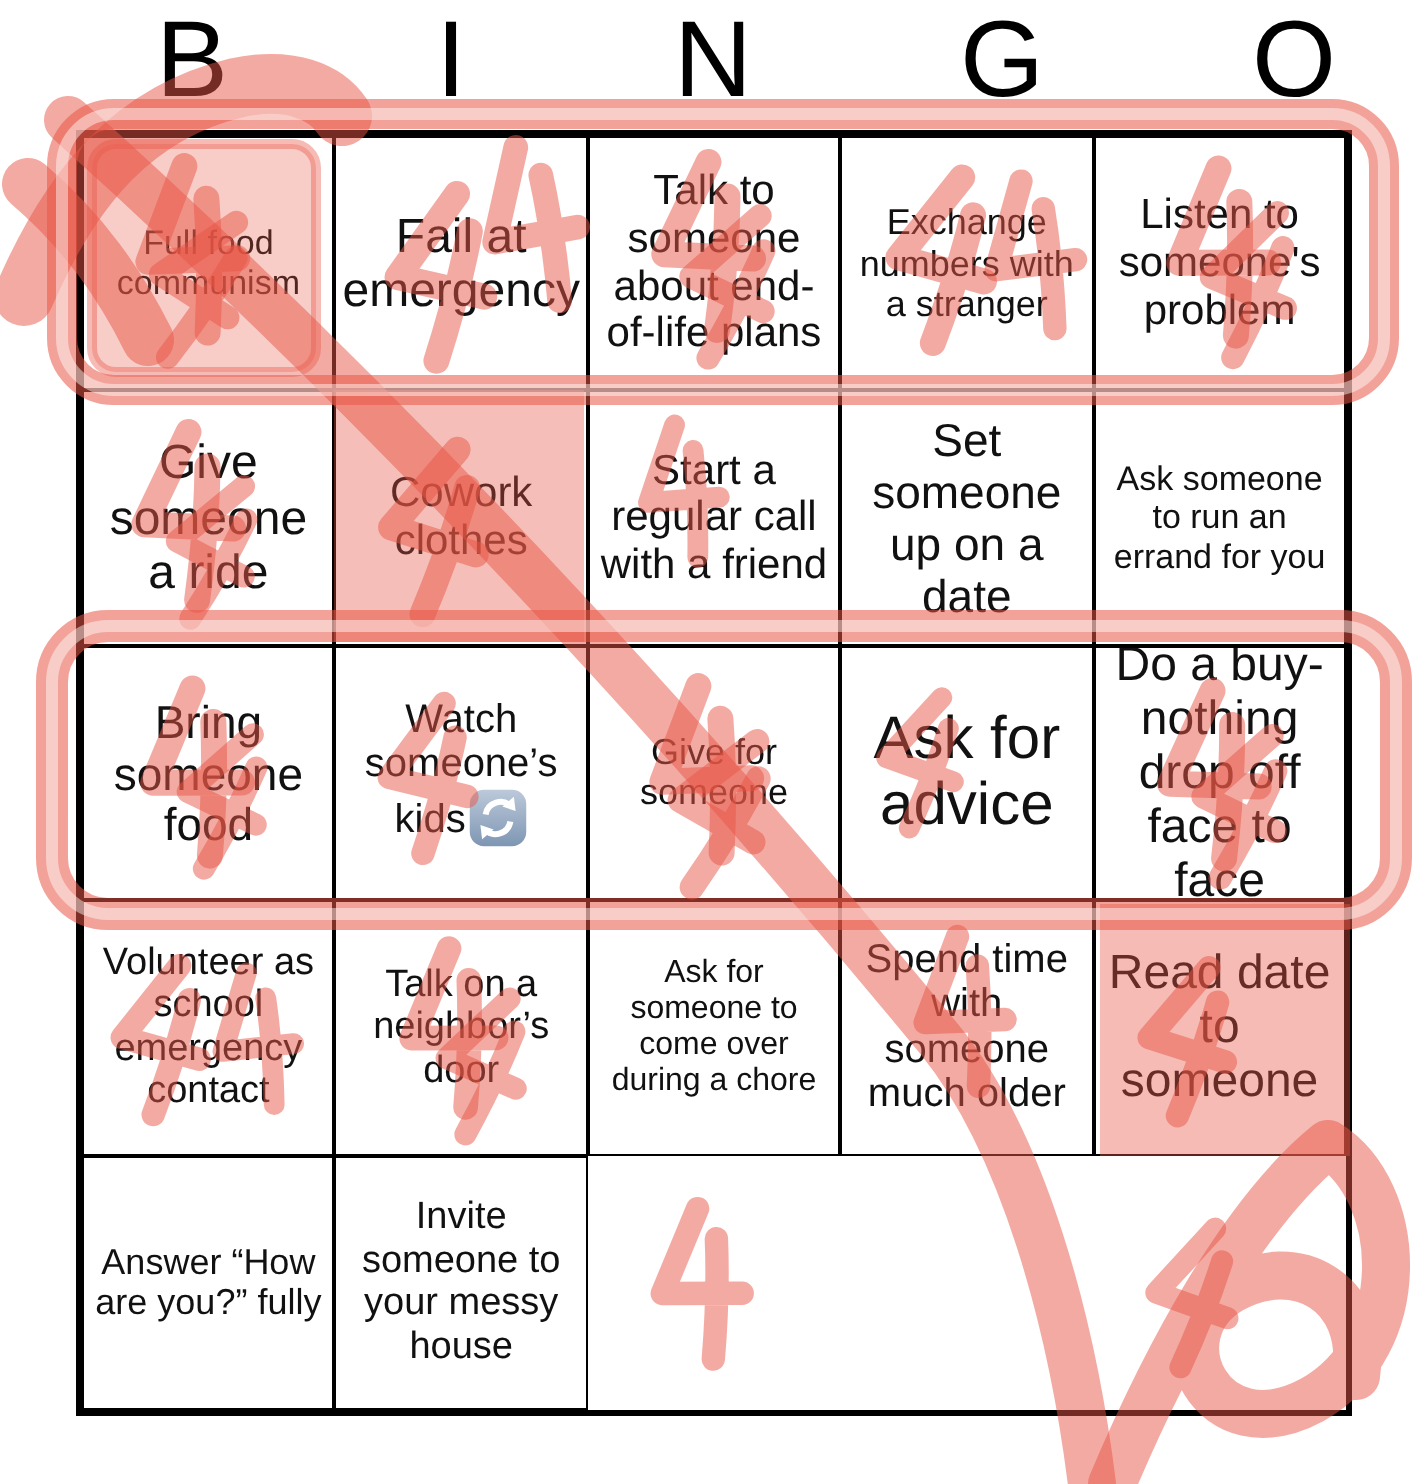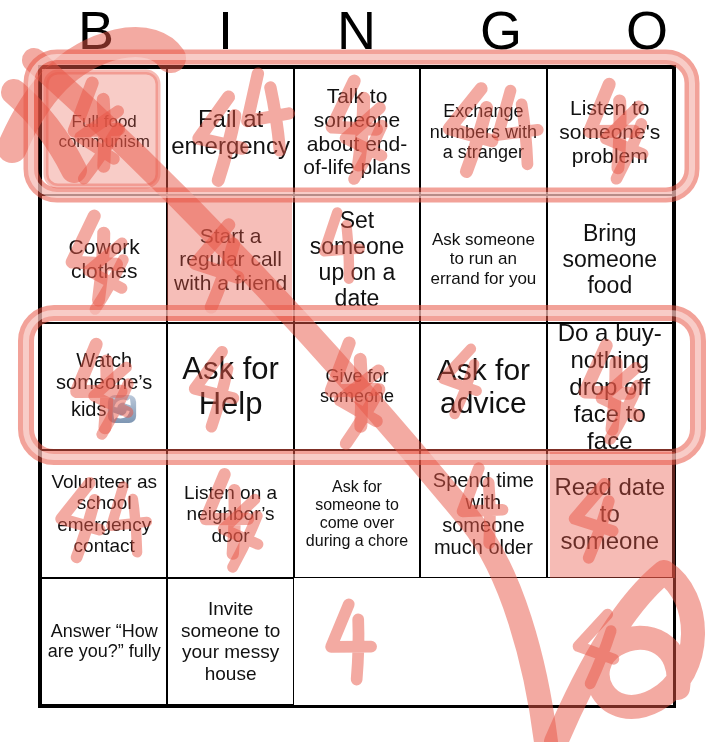--- a/index.html
+++ b/index.html
@@ -53,20 +53,23 @@
   <div class="cell f21">
       <span>Talk to someone about end-of-life plans</span>
     </div>
   <div class="cell f22">
       <span>Exchange numbers with a stranger</span>
     </div>
   <div class="cell f21">
       <span>Listen to someone's problem</span>
     </div>
 
+  <div class="cell f24">
+      <span>Give someone a ride</span>
+    </div>
   <div class="cell f21">
       <span>Cowork clothes</span>
     </div>
   <div class="cell f21">
       <span>Start a regular call with a friend</span>
     </div>
   <div class="cell f23">
       <span>Set someone up on a date</span>
     </div>
   <div class="cell f17">
@@ -84,38 +87,35 @@
               <stop offset="1" stop-color="#7e96b3"></stop>
       </linearGradient>
           </defs>
       <rect x="1" y="1" width="32" height="32" rx="8" fill="url(#refgrad)"></rect>
       <path d="M10,15 A8.5,8.5 0 0 1 24.5,10.5" fill="none" stroke="#fff" stroke-width="3.4"></path>
       <path d="M26,5 L27,13 L19.5,10.5 Z" fill="#fff"></path>
       <path d="M24,19 A8.5,8.5 0 0 1 9.5,23.5" fill="none" stroke="#fff" stroke-width="3.4"></path>
       <path d="M8,29 L7,21 L14.5,23.5 Z" fill="#fff"></path>
     </svg></span>
   </div>
-  <div class="cell f31">
-      <span>Ask for Help</span>
-    </div>
   <div class="cell f22">
       <span>Give for someone</span>
     </div>
   <div class="cell f30">
       <span>Ask for advice</span>
     </div>
 
   <div class="cell f18">
       <span>Do a buy-nothing drop off face to face</span>
     </div>
   <div class="cell f19">
       <span>Volunteer as school emergency contact</span>
     </div>
   <div class="cell f19">
-      <span>Listen on a neighbor’s door</span>
+      <span>Talk on a neighbor’s door</span>
     </div>
 
   <div class="cell f16">
       <span>Ask for someone to come over during a chore</span>
     </div>
   <div class="cell f20">
       <span>Spend time with someone much older</span>
     </div>
   <div class="cell f24">
       <span>Read date to someone</span>

